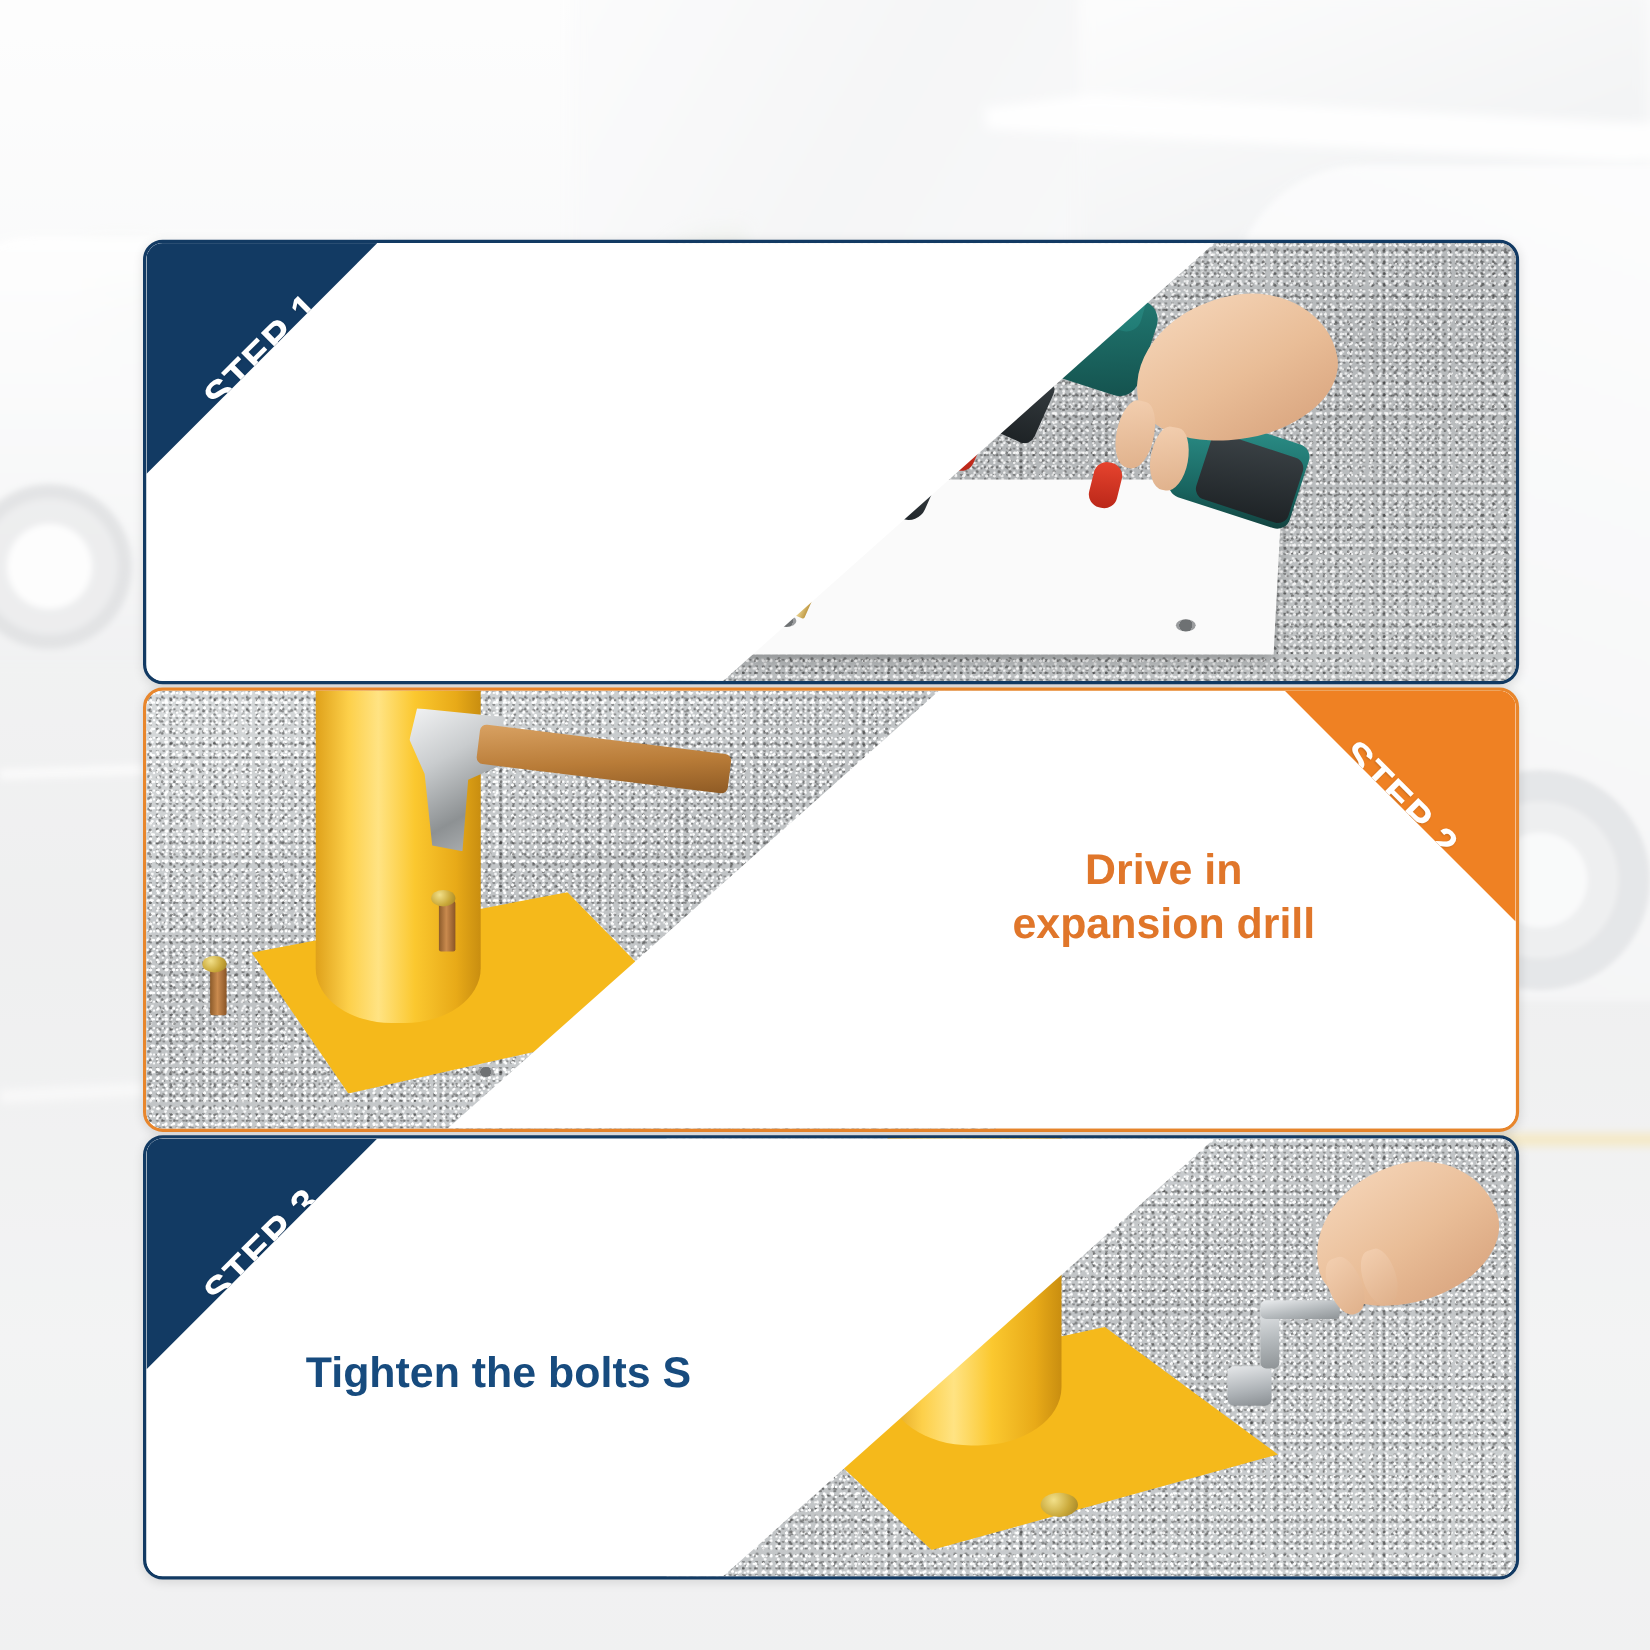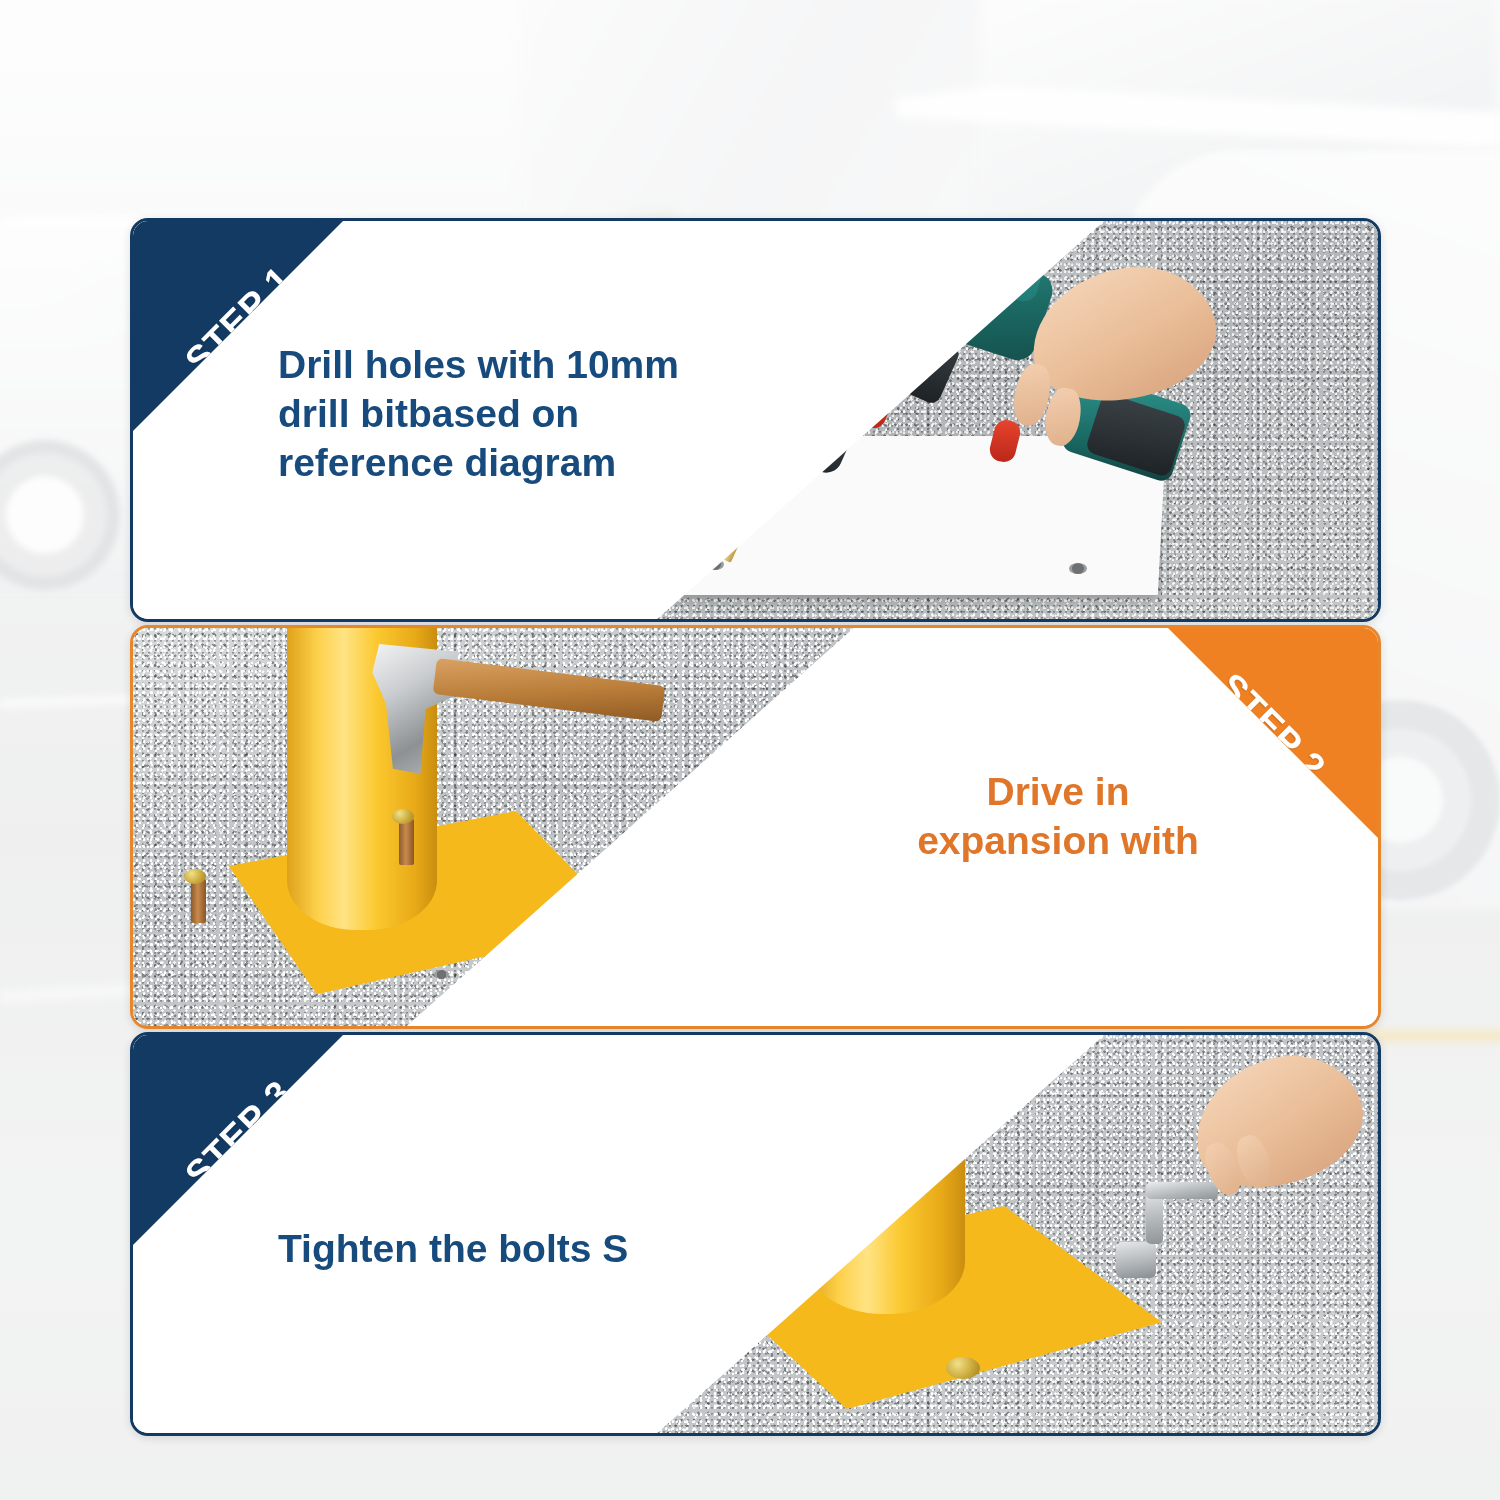--- a/index.html
+++ b/index.html
@@ -214,23 +214,20 @@
         <div class="finger" style="left:53%;top:36%;width:34px;height:62px;transform:rotate(12deg);"></div>
         <div class="finger" style="left:57%;top:42%;width:34px;height:58px;transform:rotate(10deg);"></div>
       </div>
 
       <div class="wedge ltr"></div>
 
       <div class="badge tl navy">
         <span class="badge-label">STEP 1</span>
       </div>
 
-      <div class="step-text navy" id="t1">Drill holes with 10mm
-drill bitbased on
-reference diagram</div>
     </div>
   </div>
 
   <div class="panel orange" id="panel2">
     <div class="panel-inner">
 
       <div class="photo left">
         <div class="concrete light"></div>
 
         <div class="baseplate" style="left:4%;top:46%;width:60%;height:46%;
@@ -249,21 +246,21 @@
         <div class="hammer-handle" style="left:39%;top:11%;width:230px;height:36px;transform:rotate(7deg);"></div>
       </div>
 
       <div class="wedge rtl"></div>
 
       <div class="badge tr orange">
         <span class="badge-label">STEP 2</span>
       </div>
 
       <div class="step-text orange" id="t2">Drive in
-expansion with</div>
+expansion drill</div>
     </div>
   </div>
 
   <div class="panel navy" id="panel3">
     <div class="panel-inner">
 
       <div class="photo right">
         <div class="concrete light"></div>
 
         <div class="baseplate" style="left:4%;top:42%;width:68%;height:52%;

